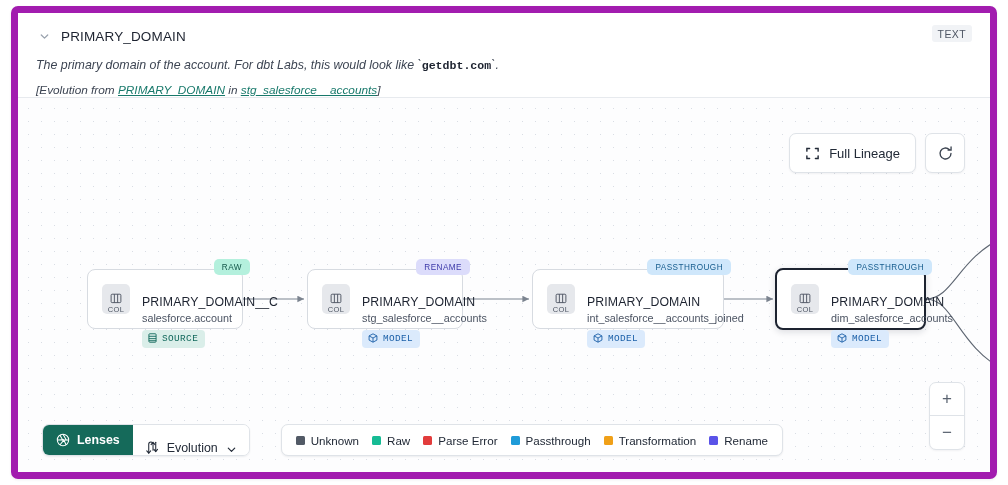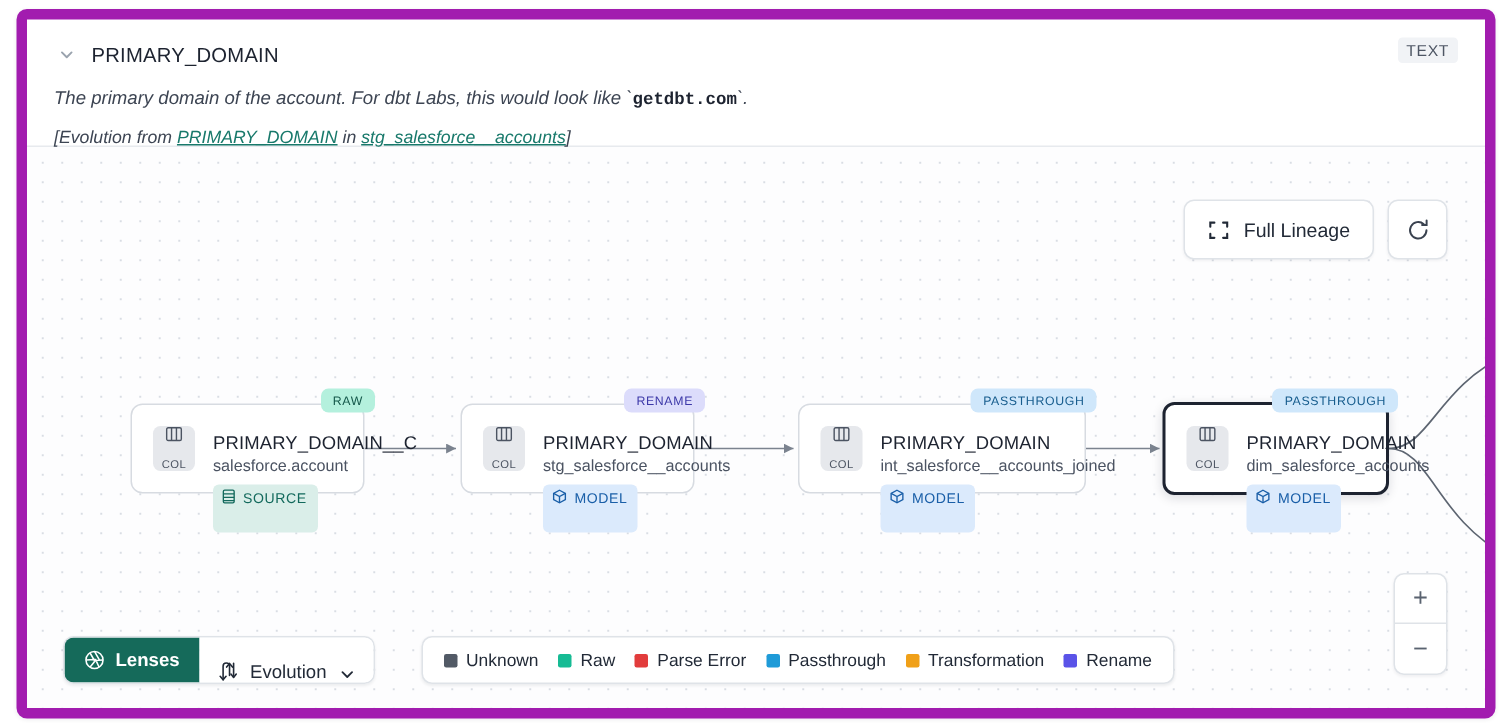--- a/index.html
+++ b/index.html
@@ -162,21 +162,21 @@
     border: 2px solid #1d2330;
     box-shadow: 0 2px 7px rgba(16,24,40,0.14);
   }
   .col-chip {
     width: 28px; height: 30px;
     background: #e6e8ec;
     border-radius: 5px;
     display: flex;
     flex-direction: column;
     align-items: center;
-    justify-content: space-between;
+    justify-content: flex-end;
     gap: 1px;
     flex: 0 0 auto;
     margin-right: 12px;
   }
   .col-chip .lbl {
     font-size: 7.5px;
     letter-spacing: 0.3px;
     color: #4c5462;
   }
   .node-body { display: flex; flex-direction: column; gap: 3px; }
@@ -189,24 +189,25 @@
   .node-sub {
     font-size: 10.8px;
     color: #4b5362;
   }
   .node-kind {
     display: inline-flex;
     align-items: center;
     gap: 5px;
     align-self: flex-start;
     margin-top: 3px;
-    padding: 3px 7px 18px 6px;
+    padding: 3px 7px 4px 6px;
     border-radius: 4px;
     font-size: 9.4px;
     letter-spacing: 0.4px;
+    font-family: Liberation Mono, monospace;
   }
   .kind-source { background: #daeee9; color: #12695c; }
   .kind-model  { background: #dbeafc; color: #1a5fa8; }
   .tag {
     position: absolute;
     top: -11px;
     font-size: 8.2px;
     letter-spacing: 0.45px;
     padding: 4px 8px 3px 8px;
     border-radius: 5px;

